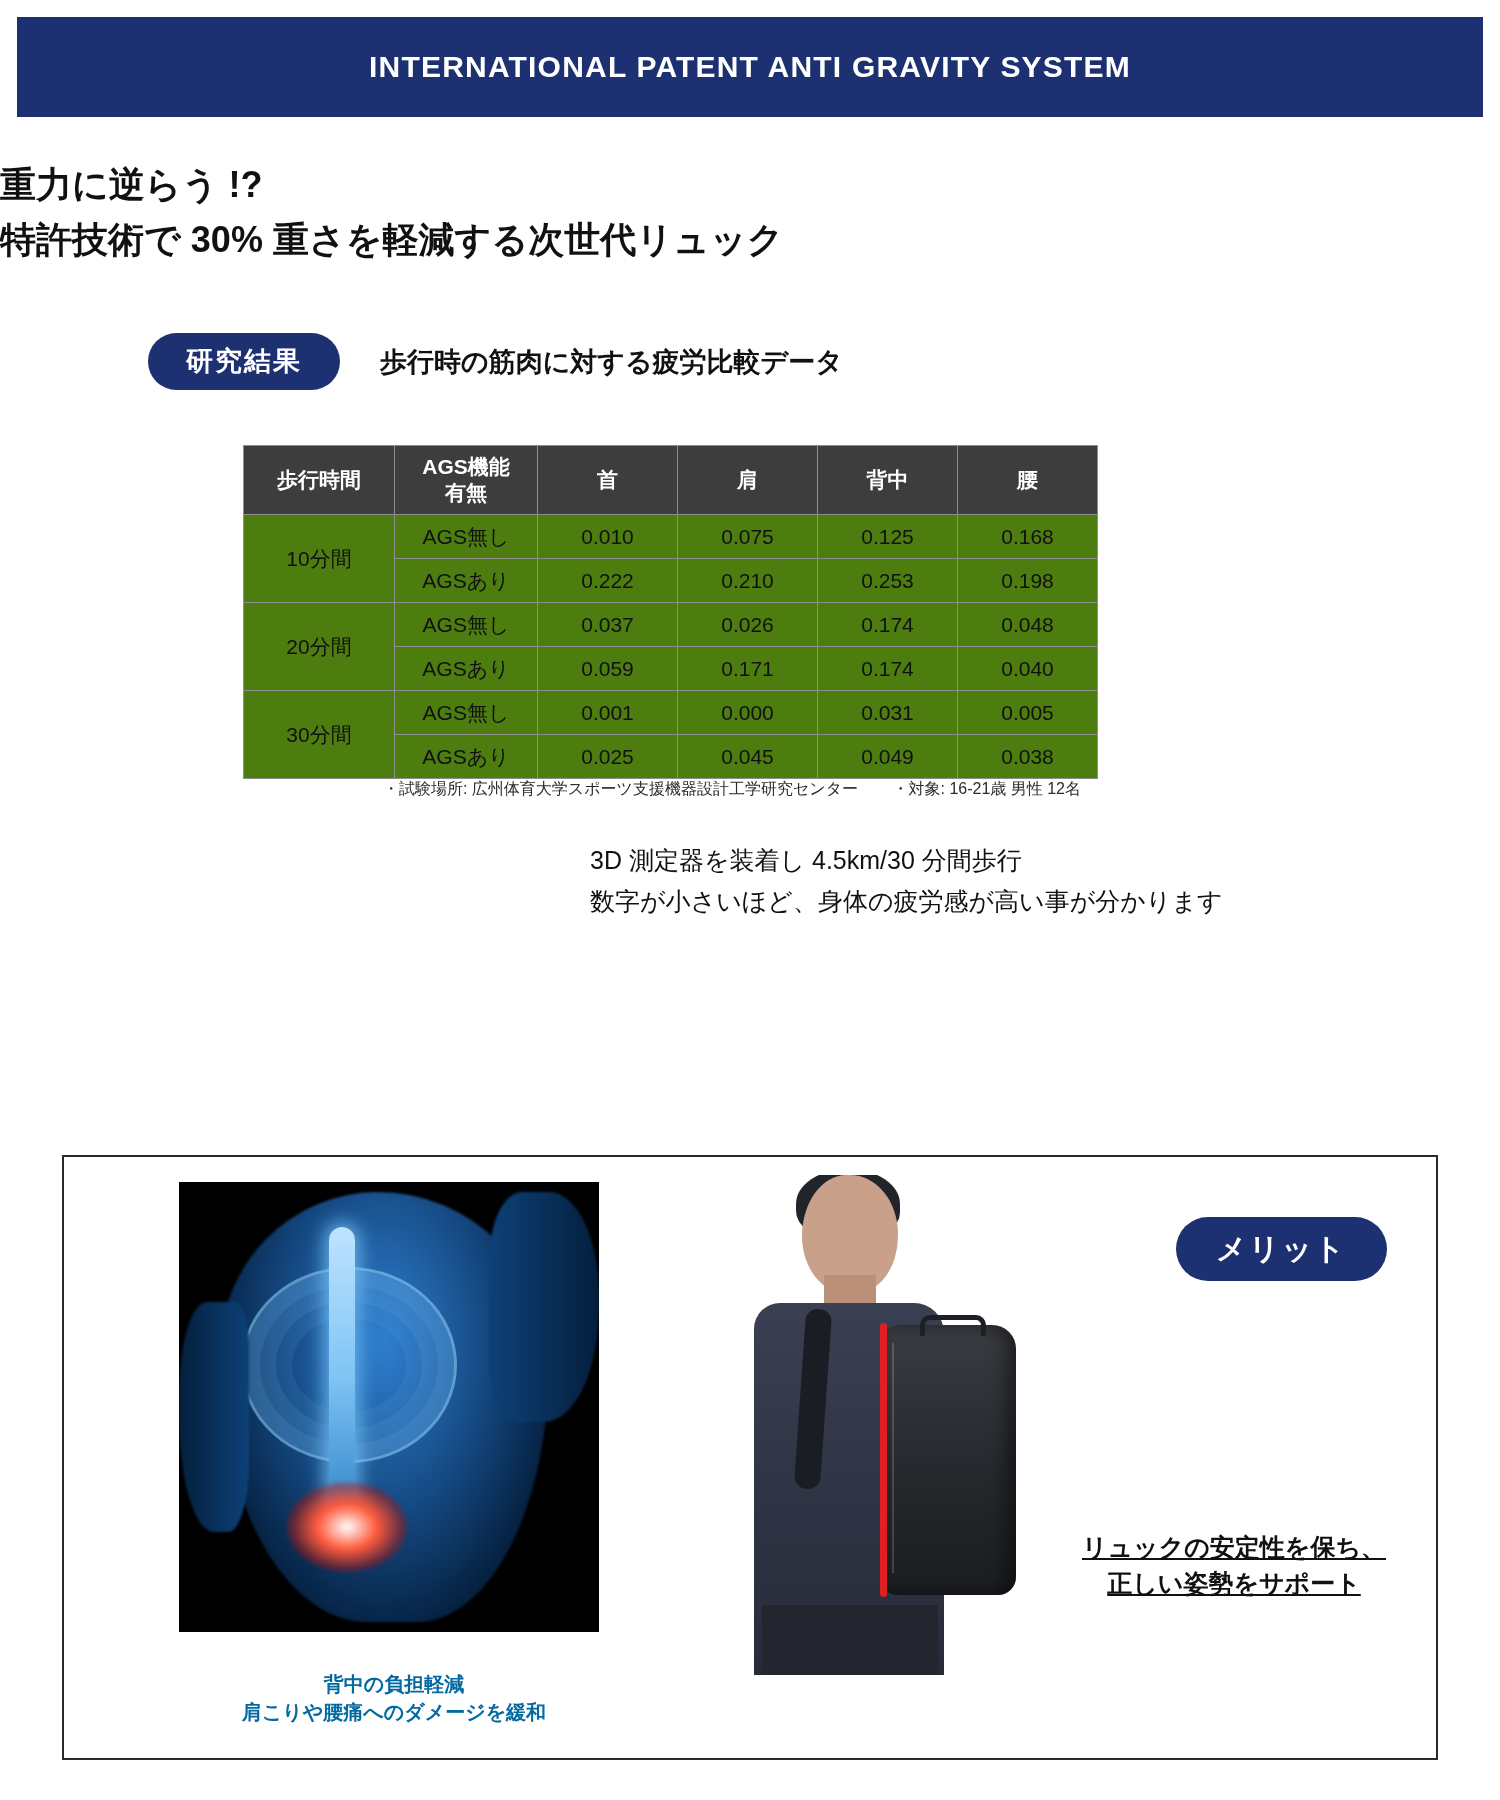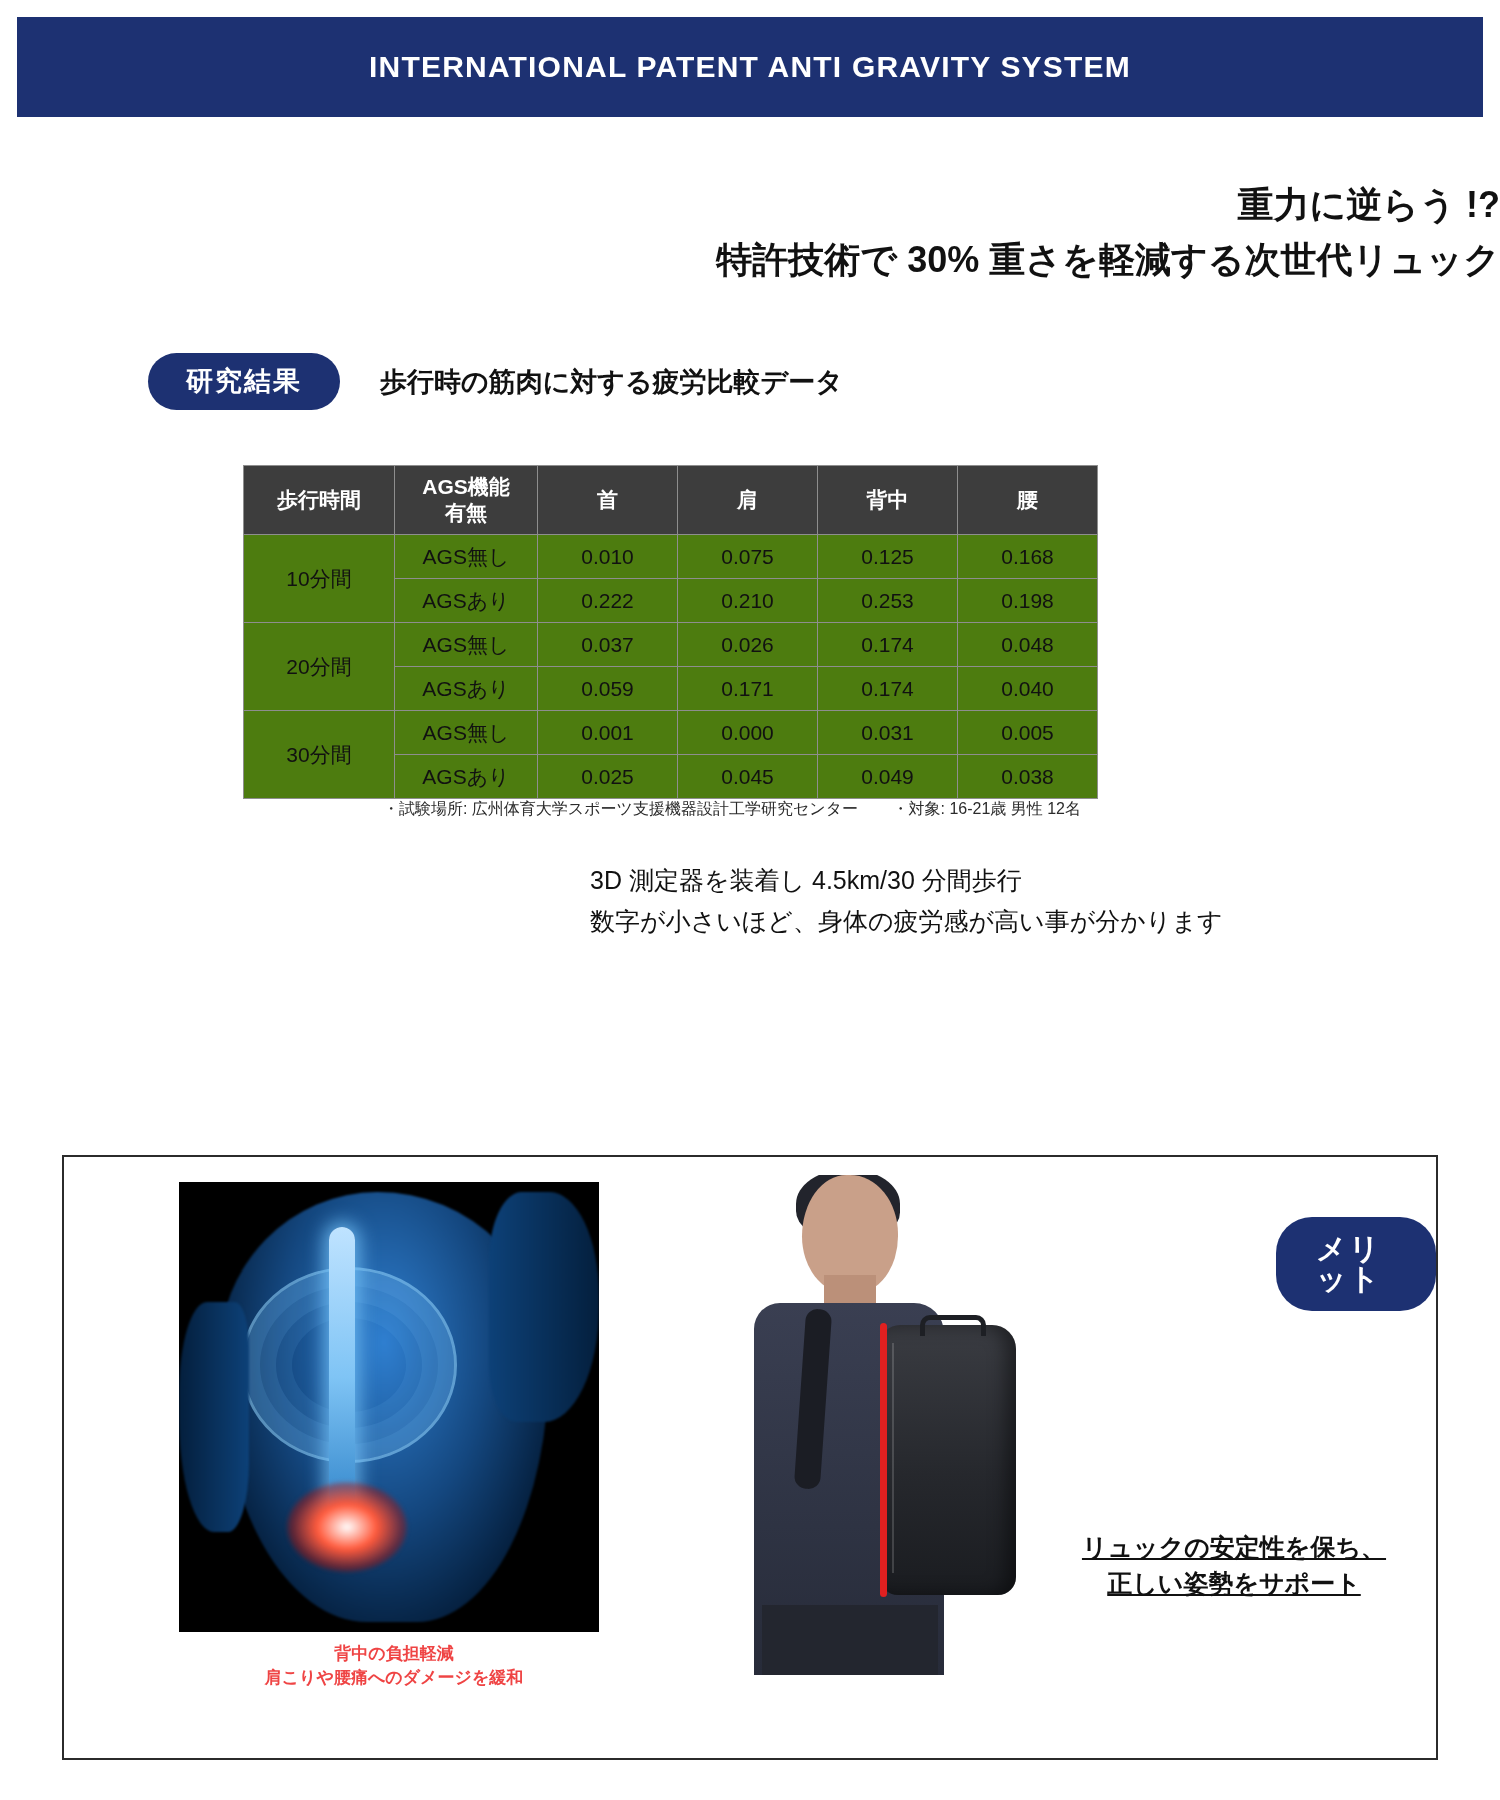--- a/index.html
+++ b/index.html
@@ -28,22 +28,22 @@
   .banner-title {
     color: #ffffff;
     font-size: 30px;
     font-weight: bold;
     letter-spacing: 1.2px;
     white-space: nowrap;
   }
 
   
   .headline {
-    text-align: right;
-    margin-top: 62px;
+    text-align: left;
+    margin-top: 42px;
     line-height: 1.42;
   }
   .headline .l1 {
     font-size: 36px;
     font-weight: bold;
     color: #111111;
   }
   .headline .l2 {
     font-size: 36px;
     font-weight: bold;
@@ -195,27 +195,27 @@
     position: absolute; right: 0px; top: 10px;
     width: 110px; height: 230px;
     background: linear-gradient(270deg, #041f3d 0%, #0d4178 100%);
     border-radius: 30% 45% 50% 25%;
     filter: blur(1px);
   }
 
   .med-caption {
     position: absolute;
     left: 70px;
-    top: 485px;
+    top: 513px;
     width: 520px;
     text-align: center;
-    font-size: 17px;
+    font-size: 20px;
     font-weight: bold;
     line-height: 1.42;
-    color: #ef4444;
+    color: #0369a1;
   }
 
   
   .photo {
     position: absolute;
     left: 620px;
     top: 18px;
     width: 360px;
     height: 500px;
     overflow: hidden;
@@ -289,21 +289,21 @@
     text-align: center;
     font-size: 25px;
     font-weight: bold;
     line-height: 1.45;
     color: #111111;
     text-decoration: underline;
   }
 
   .merit-pill {
     position: absolute;
-    left: 1212px;
+    left: 1112px;
     top: 60px;
     background: #1d3172;
     color: #ffffff;
     border-radius: 36px;
     padding: 17px 40px;
     font-size: 30px;
     font-weight: bold;
     letter-spacing: 2px;
     line-height: 1;
   }

